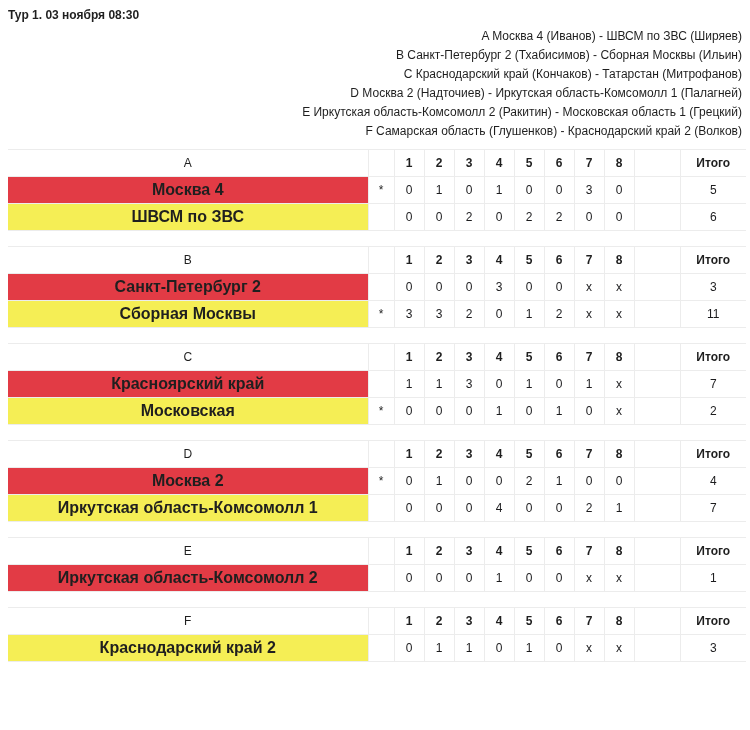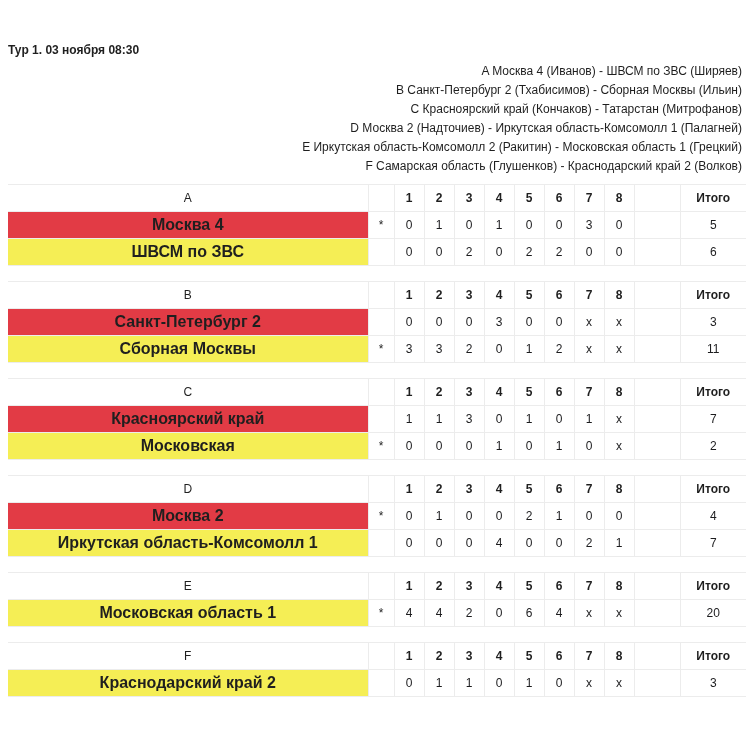--- a/index.html
+++ b/index.html
@@ -8,21 +8,20 @@
     width: 750px; height: 730px; overflow: hidden;
     font-family: "Liberation Sans", sans-serif;
     color: #1f1f1f;
     -webkit-font-smoothing: antialiased;
   }
   .page { padding: 6px 8px 0 8px; }
 
   .round-title {
     font-size: 12px; font-weight: 700; line-height: 18px;
     margin-bottom: 3px;
-    margin-top: 35px;
   }
   .match-line {
     font-size: 12px; line-height: 19px; font-weight: 400;
     white-space: nowrap;
     text-align: right;
   }
 
   .tables-container { margin-top: 8px; }
 
   table.score-table {
@@ -66,21 +65,21 @@
 </head>
 <body>
 
 <div class="page">
 
   <div class="round-title">Тур 1. 03 ноября 08:30</div>
 
   <div class="match-list">
     <div class="match-line">A Москва 4 (Иванов) - ШВСМ по ЗВС (Ширяев)</div>
     <div class="match-line">B Санкт-Петербург 2 (Тхабисимов) - Сборная Москвы (Ильин)</div>
-    <div class="match-line">C Красноярский край (Кончаков) - Татарстан (Митрофанов)</div>
+    <div class="match-line">C Краснодарский край (Кончаков) - Татарстан (Митрофанов)</div>
     <div class="match-line">D Москва 2 (Надточиев) - Иркутская область-Комсомолл 1 (Палагней)</div>
     <div class="match-line">E Иркутская область-Комсомолл 2 (Ракитин) - Московская область 1 (Грецкий)</div>
     <div class="match-line">F Самарская область (Глушенков) - Краснодарский край 2 (Волков)</div>
   </div>
 
   <div class="tables-container">
   <table class="score-table">
     <thead>
       <tr>
         <th class="col-name group-label">A</th>
@@ -287,33 +286,33 @@
             <th class="col-end">4</th>
             <th class="col-end">5</th>
             <th class="col-end">6</th>
             <th class="col-end">7</th>
             <th class="col-end">8</th>
             <th class="col-spacer spacer-th"></th>
         <th class="col-total">Итого</th>
       </tr>
     </thead>
     <tbody>
-          <tr class="row-yellow">
-            <td class="col-name team-name">Московская область 1</td>
-            <td class="col-star hammer">*</td>
-            <td class="col-end end-value">4</td>
-            <td class="col-end end-value">4</td>
-            <td class="col-end end-value">2</td>
-            <td class="col-end end-value">0</td>
-            <td class="col-end end-value">6</td>
-            <td class="col-end end-value">4</td>
-            <td class="col-end end-value">x</td>
-            <td class="col-end end-value">x</td>
-            <td class="col-spacer"></td>
-            <td class="col-total total-value">20</td>
+          <tr class="row-red">
+            <td class="col-name team-name">Иркутская область-Комсомолл 2</td>
+            <td class="col-star hammer"></td>
+            <td class="col-end end-value">0</td>
+            <td class="col-end end-value">0</td>
+            <td class="col-end end-value">0</td>
+            <td class="col-end end-value">1</td>
+            <td class="col-end end-value">0</td>
+            <td class="col-end end-value">0</td>
+            <td class="col-end end-value">x</td>
+            <td class="col-end end-value">x</td>
+            <td class="col-spacer"></td>
+            <td class="col-total total-value">1</td>
           </tr>
         </tbody>
   </table>
 
   <table class="score-table">
     <thead>
       <tr>
         <th class="col-name group-label">F</th>
         <th class="col-star"></th>
         <th class="col-end">1</th>

